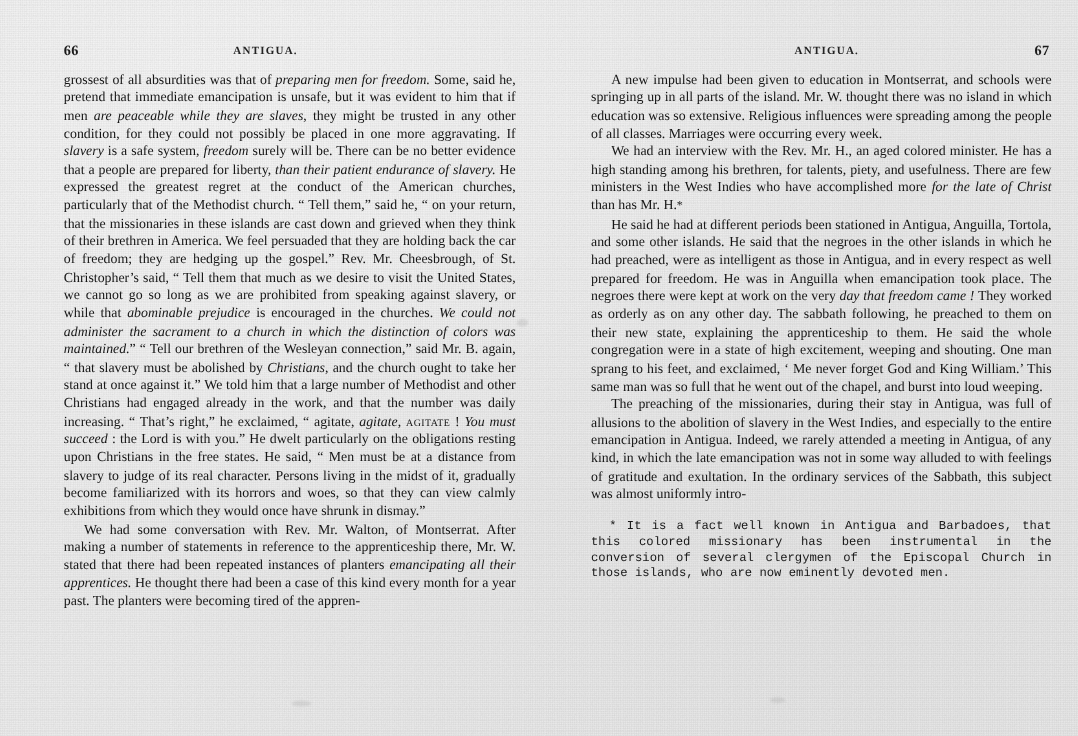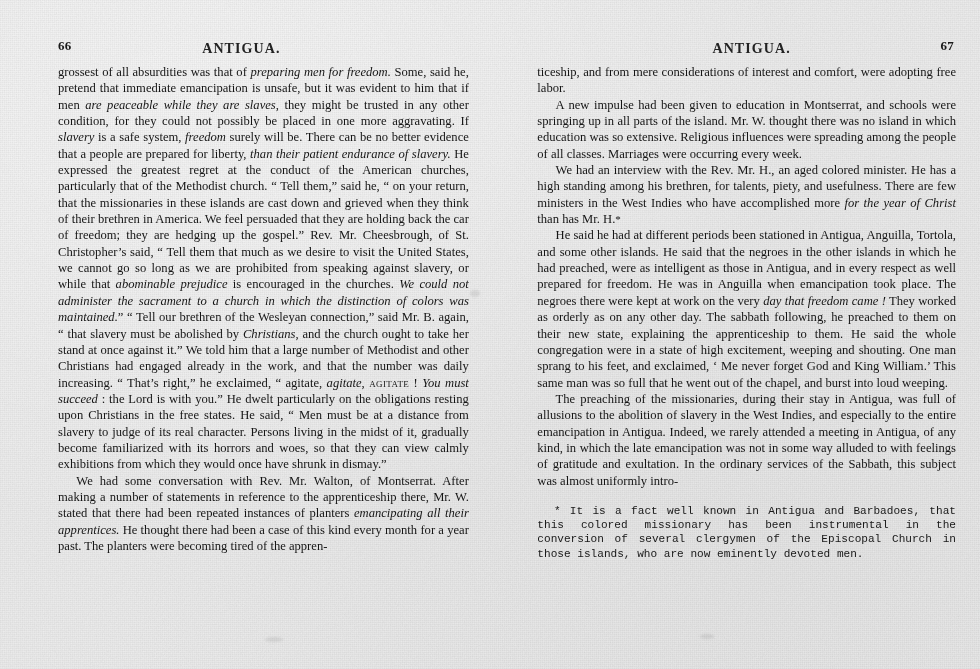--- a/index.html
+++ b/index.html
@@ -75,21 +75,21 @@
   }
   .folio-left  { left: 0; }
   .folio-right { right: 2px; }
   .head-title {
     position: absolute;
     top: 3px;
     left: 0; right: 0;
     text-align: center;
     font-variant: small-caps;
     text-transform: uppercase;
-    font-size: 14px;
+    font-size: 10px;
     letter-spacing: 1.1px;
   }
   .head-title.shift-left  { padding-right: 44px; }
   .head-title.shift-right { padding-left: 10px; }
 
   
   .col-body {
     font-size: 12.6px;
     line-height: 16.35px;
     text-align: justify;
@@ -172,23 +172,22 @@
     <div class="gutter"></div>
 
     <div class="page-col page-right">
 
       <div class="running-head">
         <span class="head-title shift-right">ANTIGUA.</span>
         <span class="folio folio-right">67</span>
       </div>
 
       <div class="col-body">
-          <p class="noindent">ticeship, and from mere considerations of interest and comfort, were adopting free labor.</p>
           <p>A new impulse had been given to education in Montserrat, and schools were springing up in all parts of the island. Mr. W. thought there was no island in which education was so extensive. Religious influences were spreading among the people of all classes. Marriages were occurring every week.</p>
-          <p>We had an interview with the Rev. Mr. H., an aged colored minister. He has a high standing among his brethren, for talents, piety, and usefulness. There are few ministers in the West Indies who have accomplished more <i>for the year of Christ</i> than has Mr. H.<span class="fn-mark">*</span></p>
+          <p>We had an interview with the Rev. Mr. H., an aged colored minister. He has a high standing among his brethren, for talents, piety, and usefulness. There are few ministers in the West Indies who have accomplished more <i>for the late of Christ</i> than has Mr. H.<span class="fn-mark">*</span></p>
           <p>He said he had at different periods been stationed in Antigua, Anguilla, Tortola, and some other islands. He said that the negroes in the other islands in which he had preached, were as intelligent as those in Antigua, and in every respect as well prepared for freedom. He was in Anguilla when emancipation took place. The negroes there were kept at work on the very <i>day that freedom came !</i> They worked as orderly as on any other day. The sabbath following, he preached to them on their new state, explaining the apprenticeship to them. He said the whole congregation were in a state of high excitement, weeping and shouting. One man sprang to his feet, and exclaimed, ‘ Me never forget God and King William.’ This same man was so full that he went out of the chapel, and burst into loud weeping.</p>
           <p>The preaching of the missionaries, during their stay in Antigua, was full of allusions to the abolition of slavery in the West Indies, and especially to the entire emancipation in Antigua. Indeed, we rarely attended a meeting in Antigua, of any kind, in which the late emancipation was not in some way alluded to with feelings of gratitude and exultation. In the ordinary services of the Sabbath, this subject was almost uniformly intro-</p>
         </div>
 
       <div class="footnote">
         <p><span class="fn-mark">* </span><span>It is a fact well known in Antigua and Barbadoes, that this colored missionary has been instrumental in the conversion of several clergymen of the Episcopal Church in those islands, who are now eminently devoted men.</span></p>
       </div>
     </div>
 
   </div>

